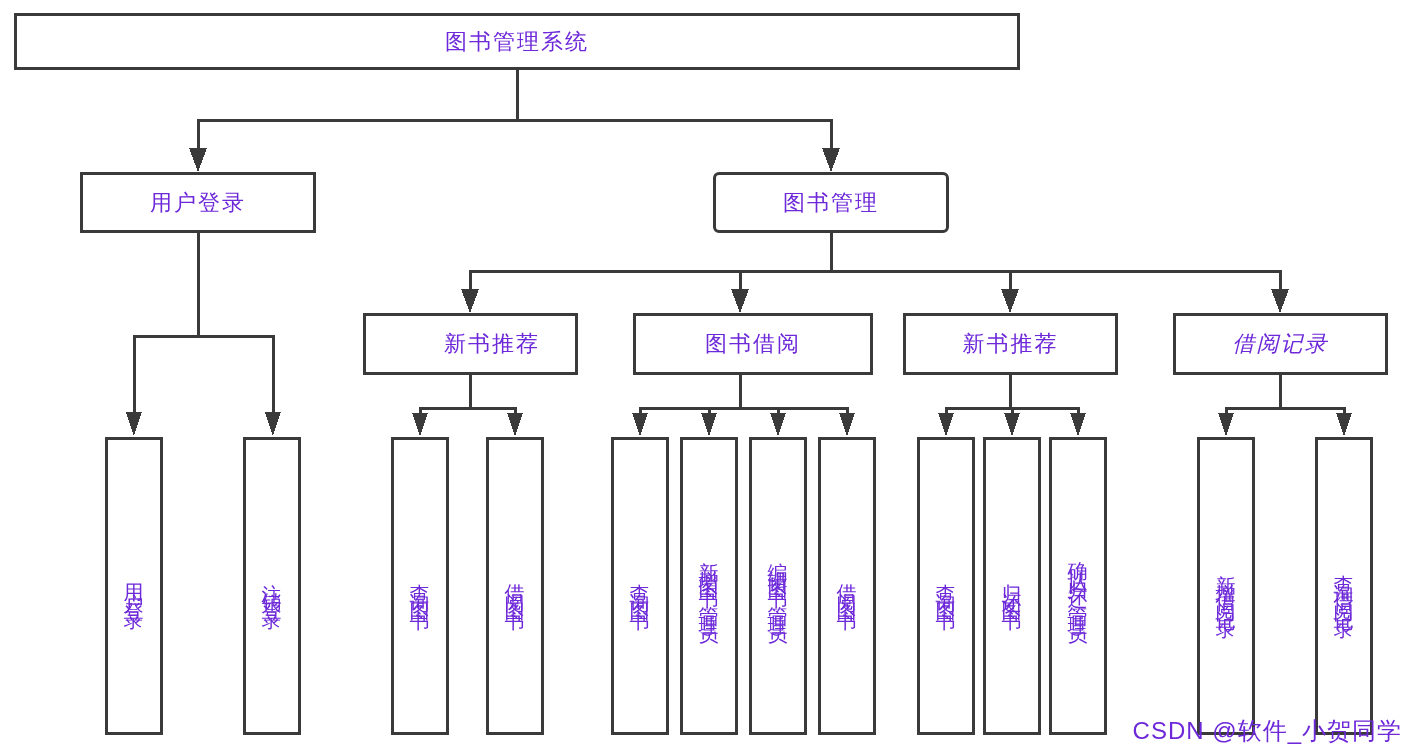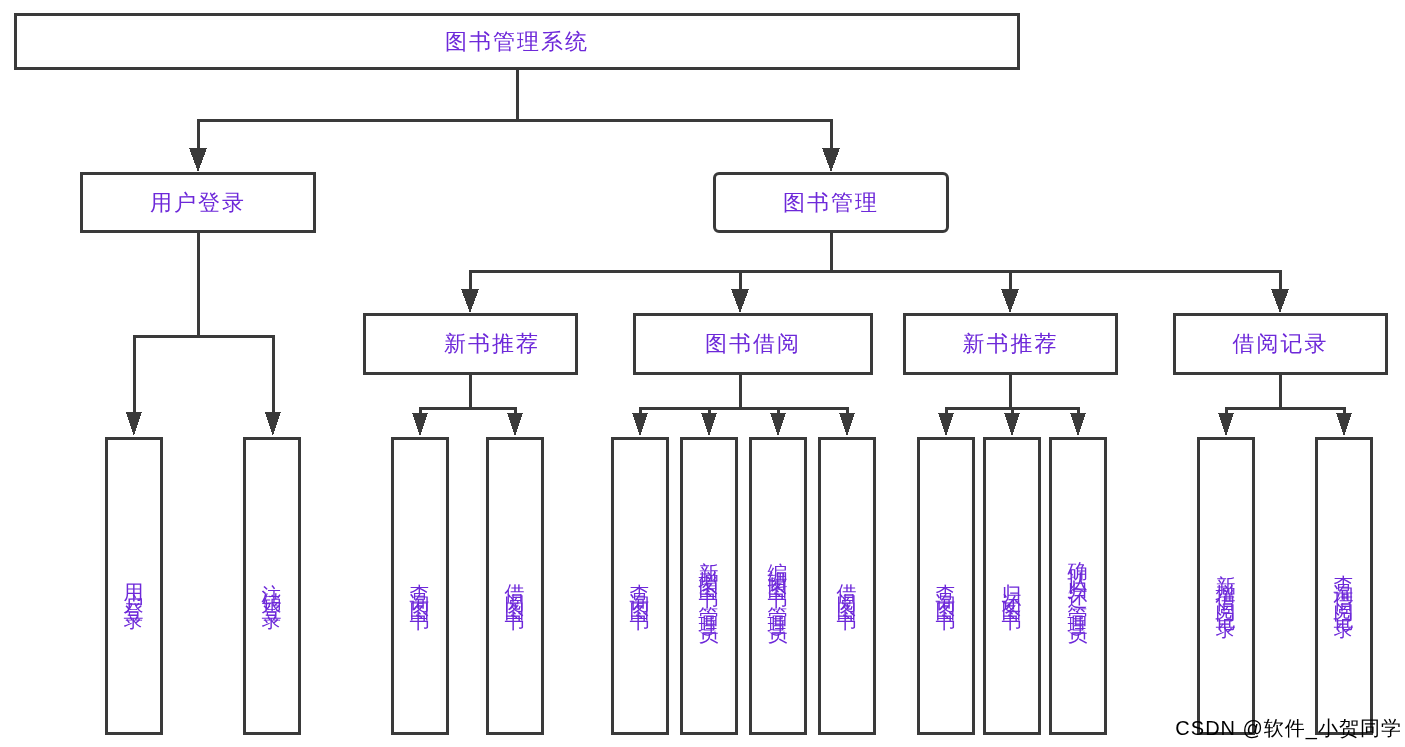--- a/index.html
+++ b/index.html
@@ -37,23 +37,23 @@
     text-orientation: mixed;
     font-size: 20px;
     line-height: 1;
     letter-spacing: 9px;
   }
   .box.v span { display: block; }
   .watermark {
     position: absolute;
     top: 715px;
     right: 3px;
-    font-size: 20px;
+    font-size: 24px;
     letter-spacing: 1px;
-    color: #000000;
+    color: #6d28d9;
     z-index: 2;
     white-space: nowrap;
   }
 </style>
 </head>
 <body>
 
 <div class="stage">
 
   <svg class="wires" width="1405" height="747" viewBox="0 0 1405 747" shape-rendering="crispEdges">
@@ -138,21 +138,21 @@
 
   <div class="box h" style="left:363px; top:313px; width:215px; height:62px;padding-left:43px;">
     <span>新书推荐</span>
   </div>
   <div class="box h" style="left:633px; top:313px; width:240px; height:62px;">
     <span>图书借阅</span>
   </div>
   <div class="box h" style="left:903px; top:313px; width:215px; height:62px;">
     <span>新书推荐</span>
   </div>
-  <div class="box h" style="left:1173px; top:313px; width:215px; height:62px;">
+  <div class="box h" style="left:1173px; top:313px; width:215px; height:62px;font-style:italic;">
     <span>借阅记录</span>
   </div>
 
   <div class="box v" style="left:105px; top:437px; width:58px; height:298px;">
     <span>用户登录</span>
   </div>
   <div class="box v" style="left:243px; top:437px; width:58px; height:298px;">
     <span>注销登录</span>
   </div>
 

